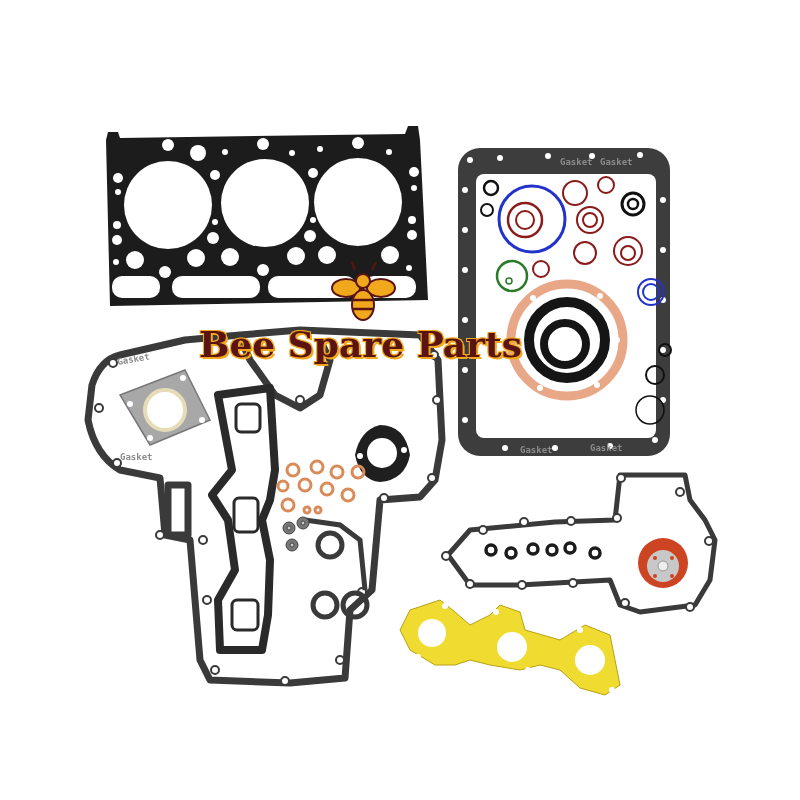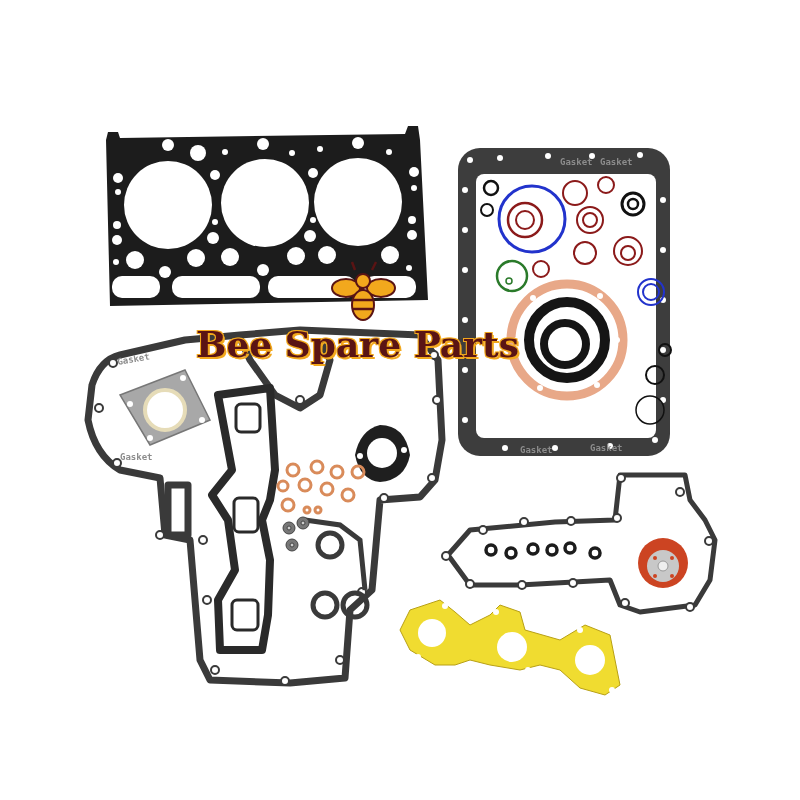--- a/index.html
+++ b/index.html
@@ -1,18 +1,18 @@
 <!DOCTYPE html>
 <html><head>
 <meta charset="utf-8">
 <style>
   html,body{margin:0;padding:0;background:#ffffff;}
   body{width:800px;height:800px;overflow:hidden;position:relative;font-family:"DejaVu Serif",serif;}
   #photo{position:absolute;left:0;top:0;width:800px;height:800px;}
-  .wm{position:absolute;left:196px;top:318px;width:345px;height:52px;display:flex;align-items:center;}
+  .wm{position:absolute;left:188px;top:318px;width:345px;height:52px;display:flex;align-items:center;justify-content:center;}
   .wm-text{font-family:"DejaVu Serif",serif;font-weight:bold;font-size:36px;color:#5a1414;letter-spacing:0px;
     text-shadow:2px 2px 0 #f2a81d,-1px -1px 0 #f2a81d,1px -1px 0 #f2a81d,-1px 1px 0 #f2a81d;white-space:nowrap;}
   .gtxt{font-family:"DejaVu Sans Mono",monospace;font-size:9px;font-weight:bold;fill:#8c8c8c;}
 </style>
 </head>
 <body>
 
 <svg id="photo" viewBox="0 0 800 800" xmlns="http://www.w3.org/2000/svg">
   <rect width="800" height="800" fill="#ffffff"></rect>
 

